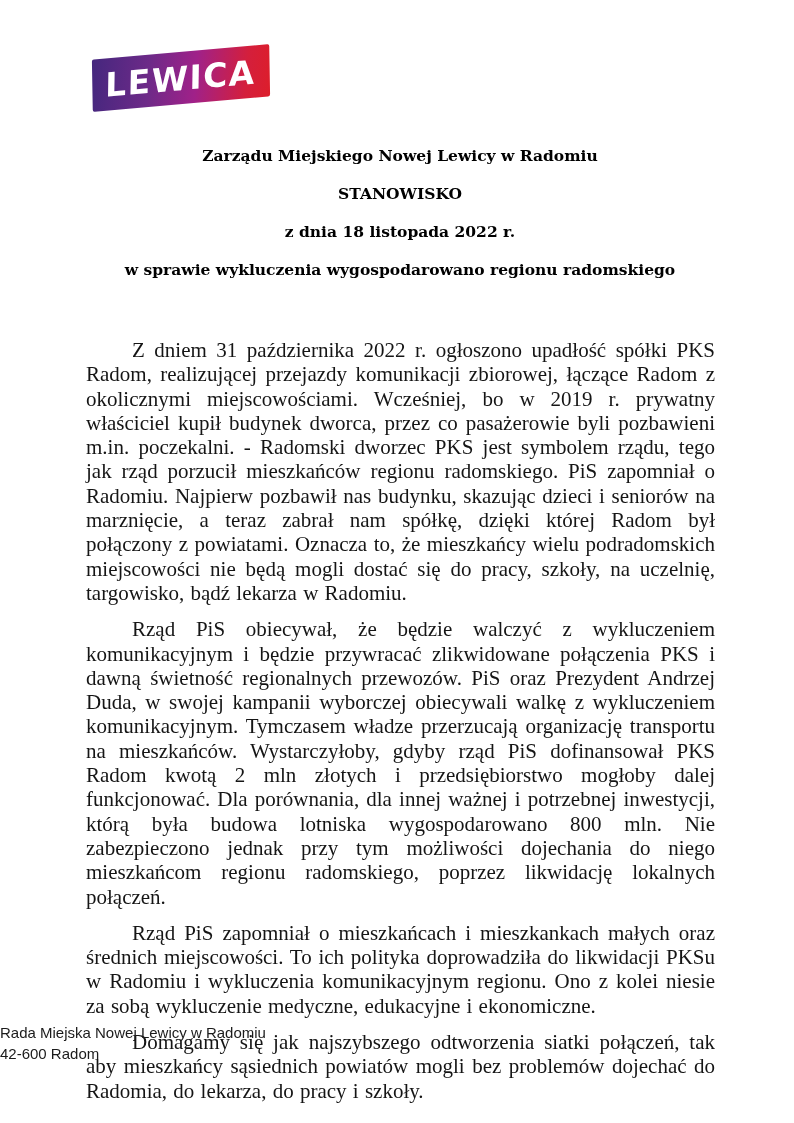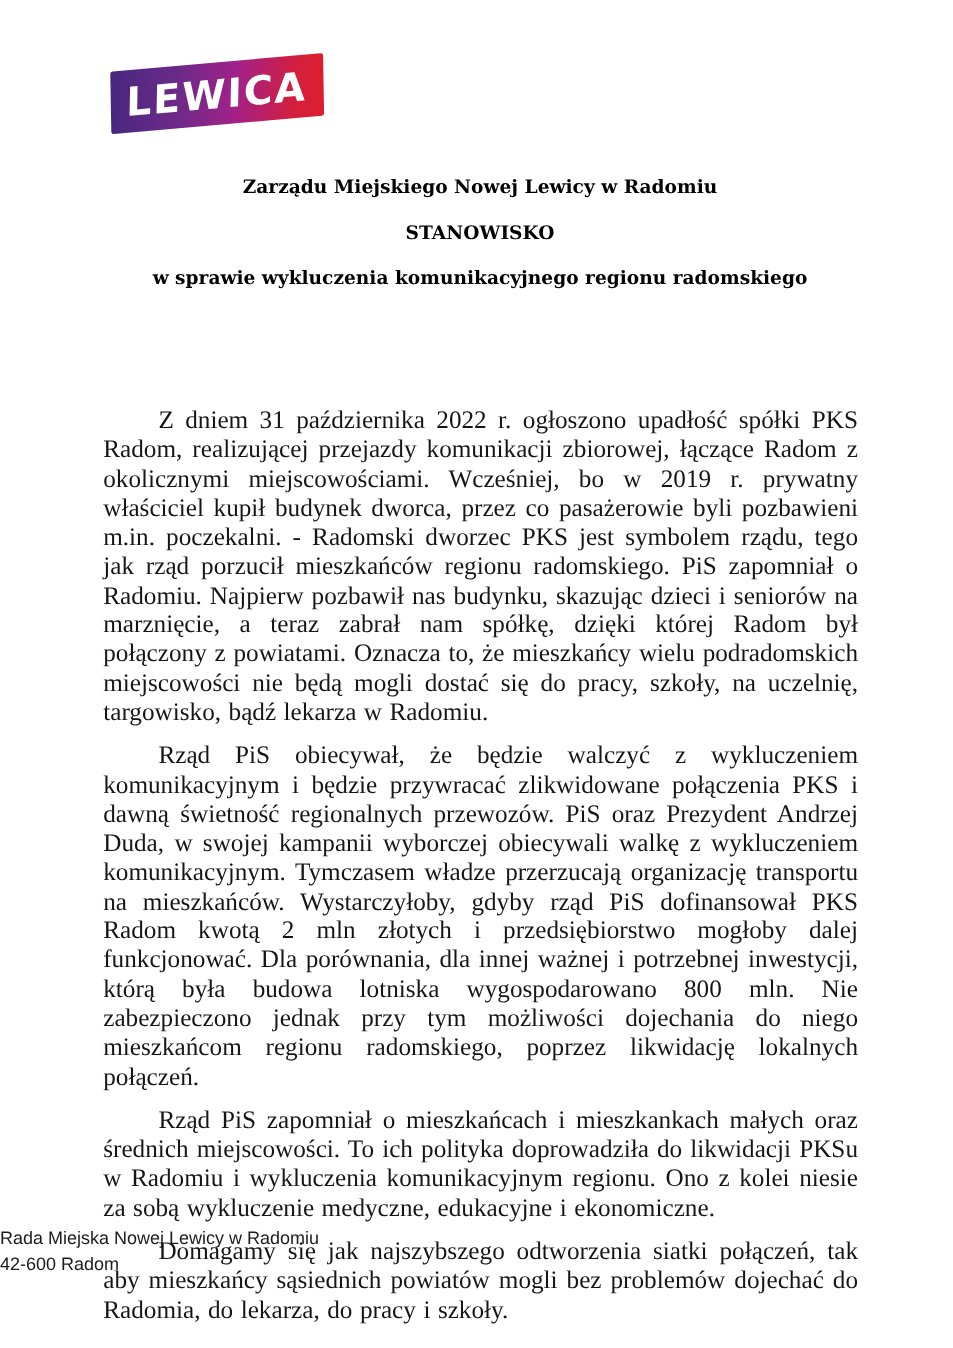--- a/index.html
+++ b/index.html
@@ -102,21 +102,22 @@
 
   <div class="logo-wrap">
     <div class="logo-box">
       <span class="logo-text">LEWICA</span>
     </div>
   </div>
 
   <div class="headings">
     <div class="heading-line">Zarządu Miejskiego Nowej Lewicy w Radomiu</div>
     <div class="heading-line">STANOWISKO</div>
-    <div class="heading-line">w sprawie wykluczenia komunikacyjnego regionu radomskiego</div>
+    <div class="heading-line">z dnia 18 listopada 2022 r.</div>
+    <div class="heading-line">w sprawie wykluczenia wygospodarowano regionu radomskiego</div>
   </div>
 
   <div class="body-text">
     <p>Z dniem 31 października 2022 r. ogłoszono upadłość spółki PKS Radom, realizującej przejazdy komunikacji zbiorowej, łączące Radom z okolicznymi miejscowościami. Wcześniej, bo w 2019 r. prywatny właściciel kupił budynek dworca, przez co pasażerowie byli pozbawieni m.in. poczekalni. - Radomski dworzec PKS jest symbolem rządu, tego jak rząd porzucił mieszkańców regionu radomskiego. PiS zapomniał o Radomiu. Najpierw pozbawił nas budynku, skazując dzieci i seniorów na marznięcie, a teraz zabrał nam spółkę, dzięki której Radom był połączony z powiatami. Oznacza to, że mieszkańcy wielu podradomskich miejscowości nie będą mogli dostać się do pracy, szkoły, na uczelnię, targowisko, bądź lekarza w Radomiu.</p>
     <p>Rząd PiS obiecywał, że będzie walczyć z wykluczeniem komunikacyjnym i będzie przywracać zlikwidowane połączenia PKS i dawną świetność regionalnych przewozów. PiS oraz Prezydent Andrzej Duda, w swojej kampanii wyborczej obiecywali walkę z wykluczeniem komunikacyjnym. Tymczasem władze przerzucają organizację transportu na mieszkańców. Wystarczyłoby, gdyby rząd PiS dofinansował PKS Radom kwotą 2 mln złotych i przedsiębiorstwo mogłoby dalej funkcjonować. Dla porównania, dla innej ważnej i potrzebnej inwestycji, którą była budowa lotniska wygospodarowano 800 mln. Nie zabezpieczono jednak przy tym możliwości dojechania do niego mieszkańcom regionu radomskiego, poprzez likwidację lokalnych połączeń.</p>
     <p>Rząd PiS zapomniał o mieszkańcach i mieszkankach małych oraz średnich miejscowości. To ich polityka doprowadziła do likwidacji PKSu w Radomiu i wykluczenia komunikacyjnym regionu. Ono z kolei niesie za sobą wykluczenie medyczne, edukacyjne i ekonomiczne.</p>
     <p>Domagamy się jak najszybszego odtworzenia siatki połączeń, tak aby mieszkańcy sąsiednich powiatów mogli bez problemów dojechać do Radomia, do lekarza, do pracy i szkoły.</p>
   </div>
 
   <div class="footer">

